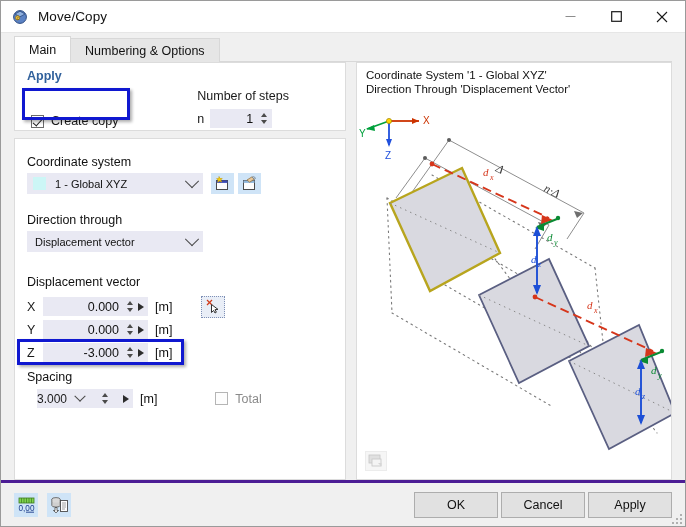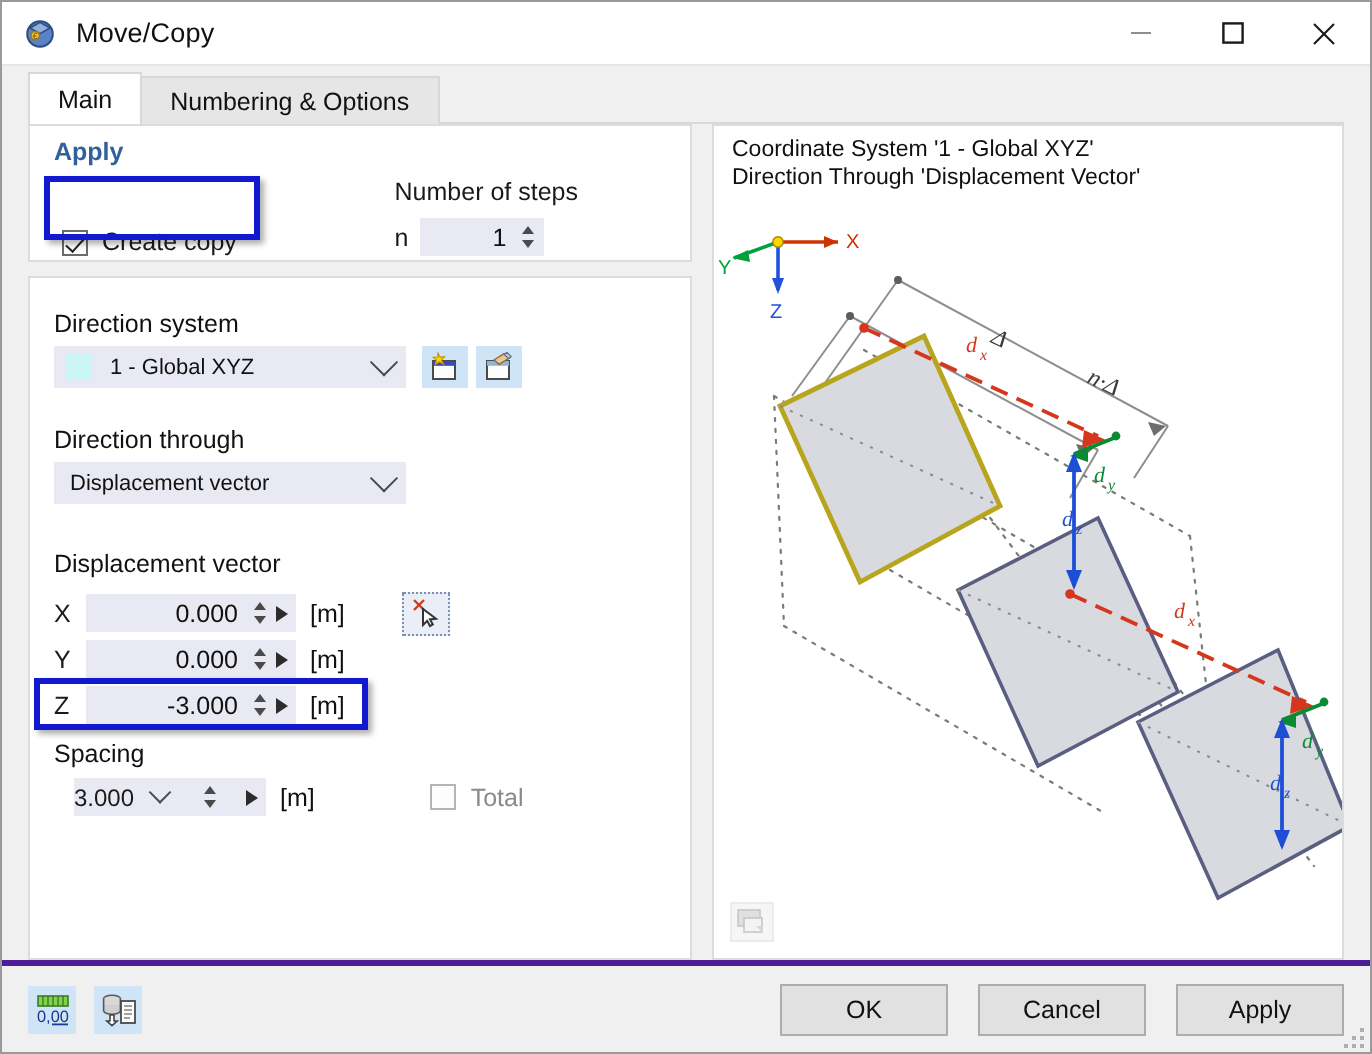--- a/index.html
+++ b/index.html
@@ -150,21 +150,21 @@
   
   .footer{
     height:46px;min-height:46px;background:#f0f0f0;display:flex;align-items:center;
     padding:0 13px;box-sizing:border-box;position:relative;
     border-top:3px solid #4c1d95;
   }
   .foot-icon{
     width:24px;height:24px;background:#cfe4f7;margin-right:9px;
     display:flex;align-items:center;justify-content:center;flex:0 0 auto;
   }
-  .btns{margin-left:auto;display:flex;gap:15px;}
+  .btns{margin-left:auto;display:flex;gap:3px;}
   .btn{
     width:84px;height:26px;background:#e1e1e1;border:1px solid #adadad;
     box-sizing:border-box;font-size:12.5px;color:#111;
     display:flex;align-items:center;justify-content:center;font-family:"Liberation Sans",sans-serif;
   }
   .grip{position:absolute;right:3px;bottom:2px;width:12px;height:12px;}
   .grip span{position:absolute;width:2px;height:2px;background:#b0b0b0;}
 </style>
 </head>
 <body>
@@ -230,21 +230,21 @@
               </div>
             </div>
           </div>
         </div>
 
         <div class="hl" style="left:7px;top:25px;width:108px;height:32px;"></div>
       </div>
 
       <div class="group" style="flex:1;padding-top:8px;">
 
-        <div class="sub-label" style="margin-top:8px;">Direction system</div>
+        <div class="sub-label" style="margin-top:8px;">Coordinate system</div>
         <div class="row-inline">
           <div class="combo" style="width:176px;">
             <span class="swatch"></span>
             <span class="ctext">1 - Global XYZ</span>
             <span class="chev"></span>
           </div>
           <div class="icon-btn" style="margin-left:8px;">
             <svg width="17" height="16" viewBox="0 0 17 16">
               <rect x="2.5" y="4.5" width="11" height="9" fill="#fdfdfd" stroke="#4a4a4a" stroke-width="1"></rect>
               <rect x="2.5" y="4.5" width="11" height="2.4" fill="#3b4bb5"></rect>

